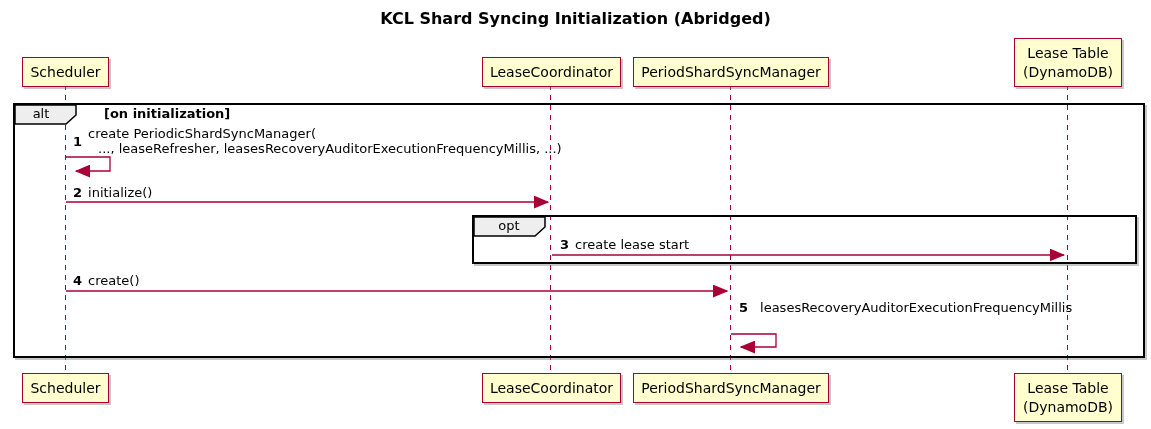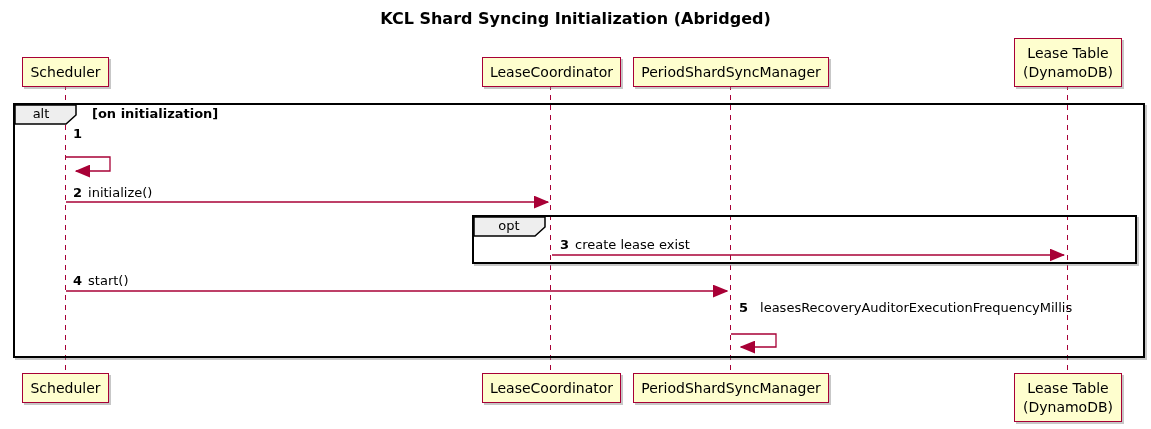--- a/index.html
+++ b/index.html
@@ -7,21 +7,21 @@
     position:relative;width:1151px;height:429px;background:#fff;
     font-family:"DejaVu Sans","Liberation Sans",sans-serif;color:#000;overflow:hidden;
   }
   .abs{position:absolute;}
   #title{left:0;right:0;top:9px;text-align:center;font-size:16px;font-weight:bold;}
   svg.overlay{position:absolute;left:0;top:0;z-index:1;}
   .frame{position:absolute;border:2px solid #000;background:transparent;z-index:2;
          box-shadow:2px 2px 0 rgba(130,130,130,0.45);}
   .pent{position:absolute;z-index:3;}
   .frame-label{position:absolute;z-index:4;font-size:13px;font-weight:normal;text-align:center;}
-  .frame-cond{position:absolute;z-index:4;font-size:13px;font-weight:bold;white-space:nowrap;}
+  .frame-cond{position:absolute;z-index:4;font-size:13px;font-weight:bold;white-space:nowrap;margin-left:12px;}
   .pbox{
     position:absolute;z-index:5;background:#FEFECE;border:1.5px solid #A80036;
     box-shadow:2px 2px 0 rgba(130,130,130,0.45);
     display:flex;flex-direction:column;align-items:center;justify-content:center;
     font-size:14px;line-height:19px;text-align:left;white-space:nowrap;
   }
   .msg{position:absolute;z-index:4;font-size:13px;line-height:15px;white-space:nowrap;
        display:flex;align-items:center;gap:6px;}
   .msg .num{font-weight:bold;}
   .msg .l2{padding-left:10px;}
@@ -94,36 +94,38 @@
     <span>PeriodShardSyncManager</span>
   </div>
   <div class="pbox" style="left:1014px;top:373px;width:106px;height:47px;">
     <span>Lease Table</span>
     <span>(DynamoDB)</span>
   </div>
 
   <div class="msg" style="left:73px;top:126px;">
     <span class="num">1</span>
     <span>
+      <span style="display:block;">create PeriodicShardSyncManager(</span>
+      <span style="display:block;" class="l2">..., leaseRefresher, leasesRecoveryAuditorExecutionFrequencyMillis, ...)</span>
     </span>
   </div>
 
   <div class="msg" style="left:73px;top:185px;">
     <span class="num">2</span>
     <span>initialize()</span>
   </div>
 
   <div class="msg" style="left:560px;top:237px;">
     <span class="num">3</span>
-    <span>create lease exist</span>
+    <span>create lease start</span>
   </div>
 
   <div class="msg" style="left:73px;top:273px;">
     <span class="num">4</span>
-    <span>start()</span>
+    <span>create()</span>
   </div>
 
   <div class="msg msg5" style="left:739px;top:300px;">
     <span class="num">5</span>
     <span>
       <span style="display:block;" class="l2">leasesRecoveryAuditorExecutionFrequencyMillis</span>
     </span>
   </div>
 
 </div>

